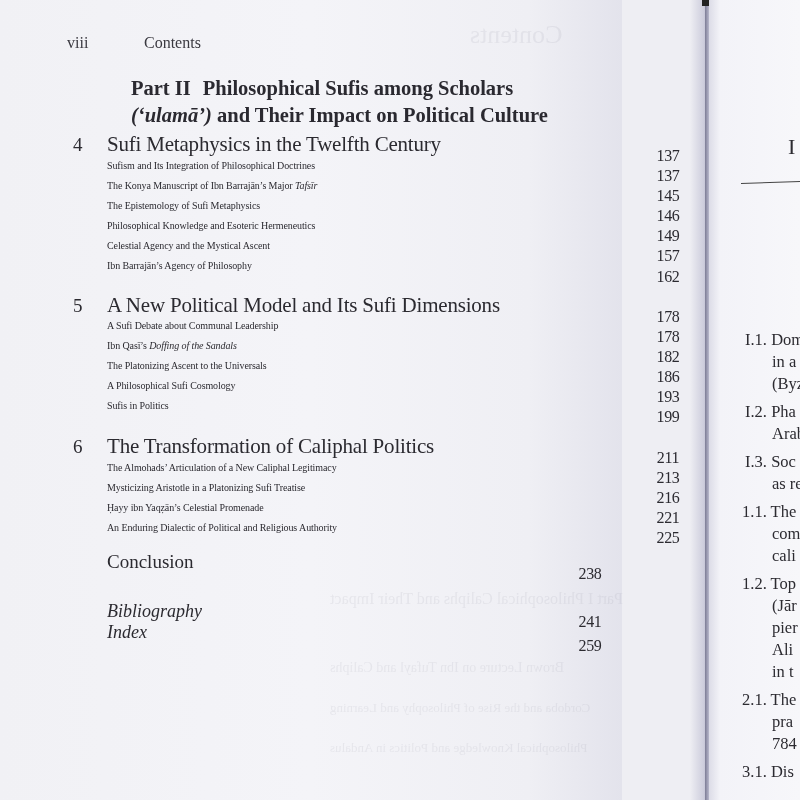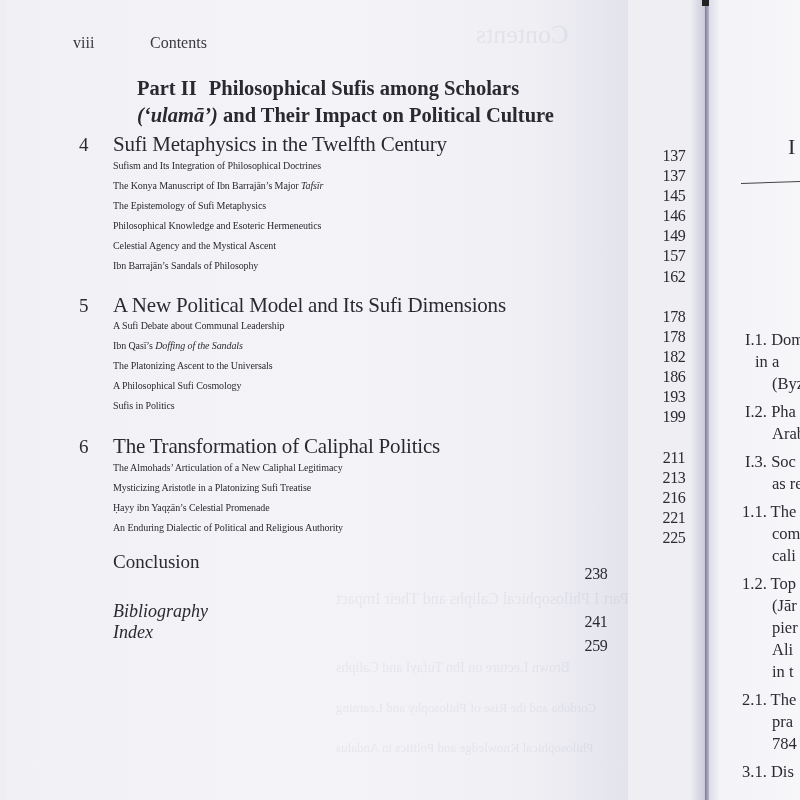--- a/index.html
+++ b/index.html
@@ -10,21 +10,21 @@
       width: 800px;
       height: 800px;
       overflow: hidden;
       position: relative;
       background: #eeeef3;
       font-family: "Liberation Serif", "DejaVu Serif", serif;
       color: #2b2a30;
     }
     .left-page {
       position: absolute;
-      left: 6px; top: 0;
+      left: 0; top: 0;
       width: 622px; height: 800px;
       background: linear-gradient(90deg, #f1f1f5 0%, #f4f4f8 50%, #efeff4 85%, #e3e3ec 100%);
     }
     .gutter-shadow {
       position: absolute;
       left: 690px; top: 0;
       width: 20px; height: 800px;
       background: linear-gradient(90deg, rgba(210,210,225,0) 0%, rgba(190,190,210,0.7) 70%, rgba(150,150,175,0.9) 100%);
     }
     .spine-edge {
@@ -171,21 +171,21 @@
 
     <span class="entry" style="top:200px;">The Epistemology of Sufi Metaphysics</span>
     <span class="page-num" style="top:207px;">146</span>
 
     <span class="entry" style="top:220px;">Philosophical Knowledge and Esoteric Hermeneutics</span>
     <span class="page-num" style="top:227px;">149</span>
 
     <span class="entry" style="top:240px;">Celestial Agency and the Mystical Ascent</span>
     <span class="page-num" style="top:247px;">157</span>
 
-    <span class="entry" style="top:260px;">Ibn Barrajān’s Sandals of Philosophy</span>
+    <span class="entry" style="top:260px;">Ibn Barrajān’s Agency of Philosophy</span>
     <span class="page-num" style="top:268px;">162</span>
   </div>
 
   <div class="chapter">
     <span class="chap-num" style="top:295px;">5</span>
     <span class="chap-title" style="top:293px;">A New Political Model and Its Sufi Dimensions</span>
     <span class="page-num" style="top:308px;">178</span>
 
     <span class="entry" style="top:320px;">A Sufi Debate about Communal Leadership</span>
     <span class="page-num" style="top:328px;">178</span>
@@ -233,21 +233,21 @@
 
 <div class="gutter-shadow"></div>
 <div class="spine-edge"></div>
 <div class="spine-top"></div>
 
 <div class="right-page">
   <span class="rp-line" style="left:79px; top:134px; font-size:22px;">I</span>
   <div class="rp-rule"></div>
 
   <span class="rp-line" style="left:36px; top:330px;"><span>I.1.</span> <span>Dom</span></span>
-  <span class="rp-line" style="left:46px; top:352px;">in a</span>
+  <span class="rp-line" style="left:63px; top:352px;">in a</span>
   <span class="rp-line" style="left:63px; top:374px;">(Byz</span>
 
   <span class="rp-line" style="left:36px; top:402px;"><span>I.2.</span> <span>Pha</span></span>
   <span class="rp-line" style="left:63px; top:424px;">Arab</span>
 
   <span class="rp-line" style="left:36px; top:452px;"><span>I.3.</span> <span>Soc</span></span>
   <span class="rp-line" style="left:63px; top:474px;">as re</span>
 
   <span class="rp-line" style="left:33px; top:502px;"><span>1.1.</span> <span>The</span></span>
   <span class="rp-line" style="left:63px; top:524px;">com</span>

